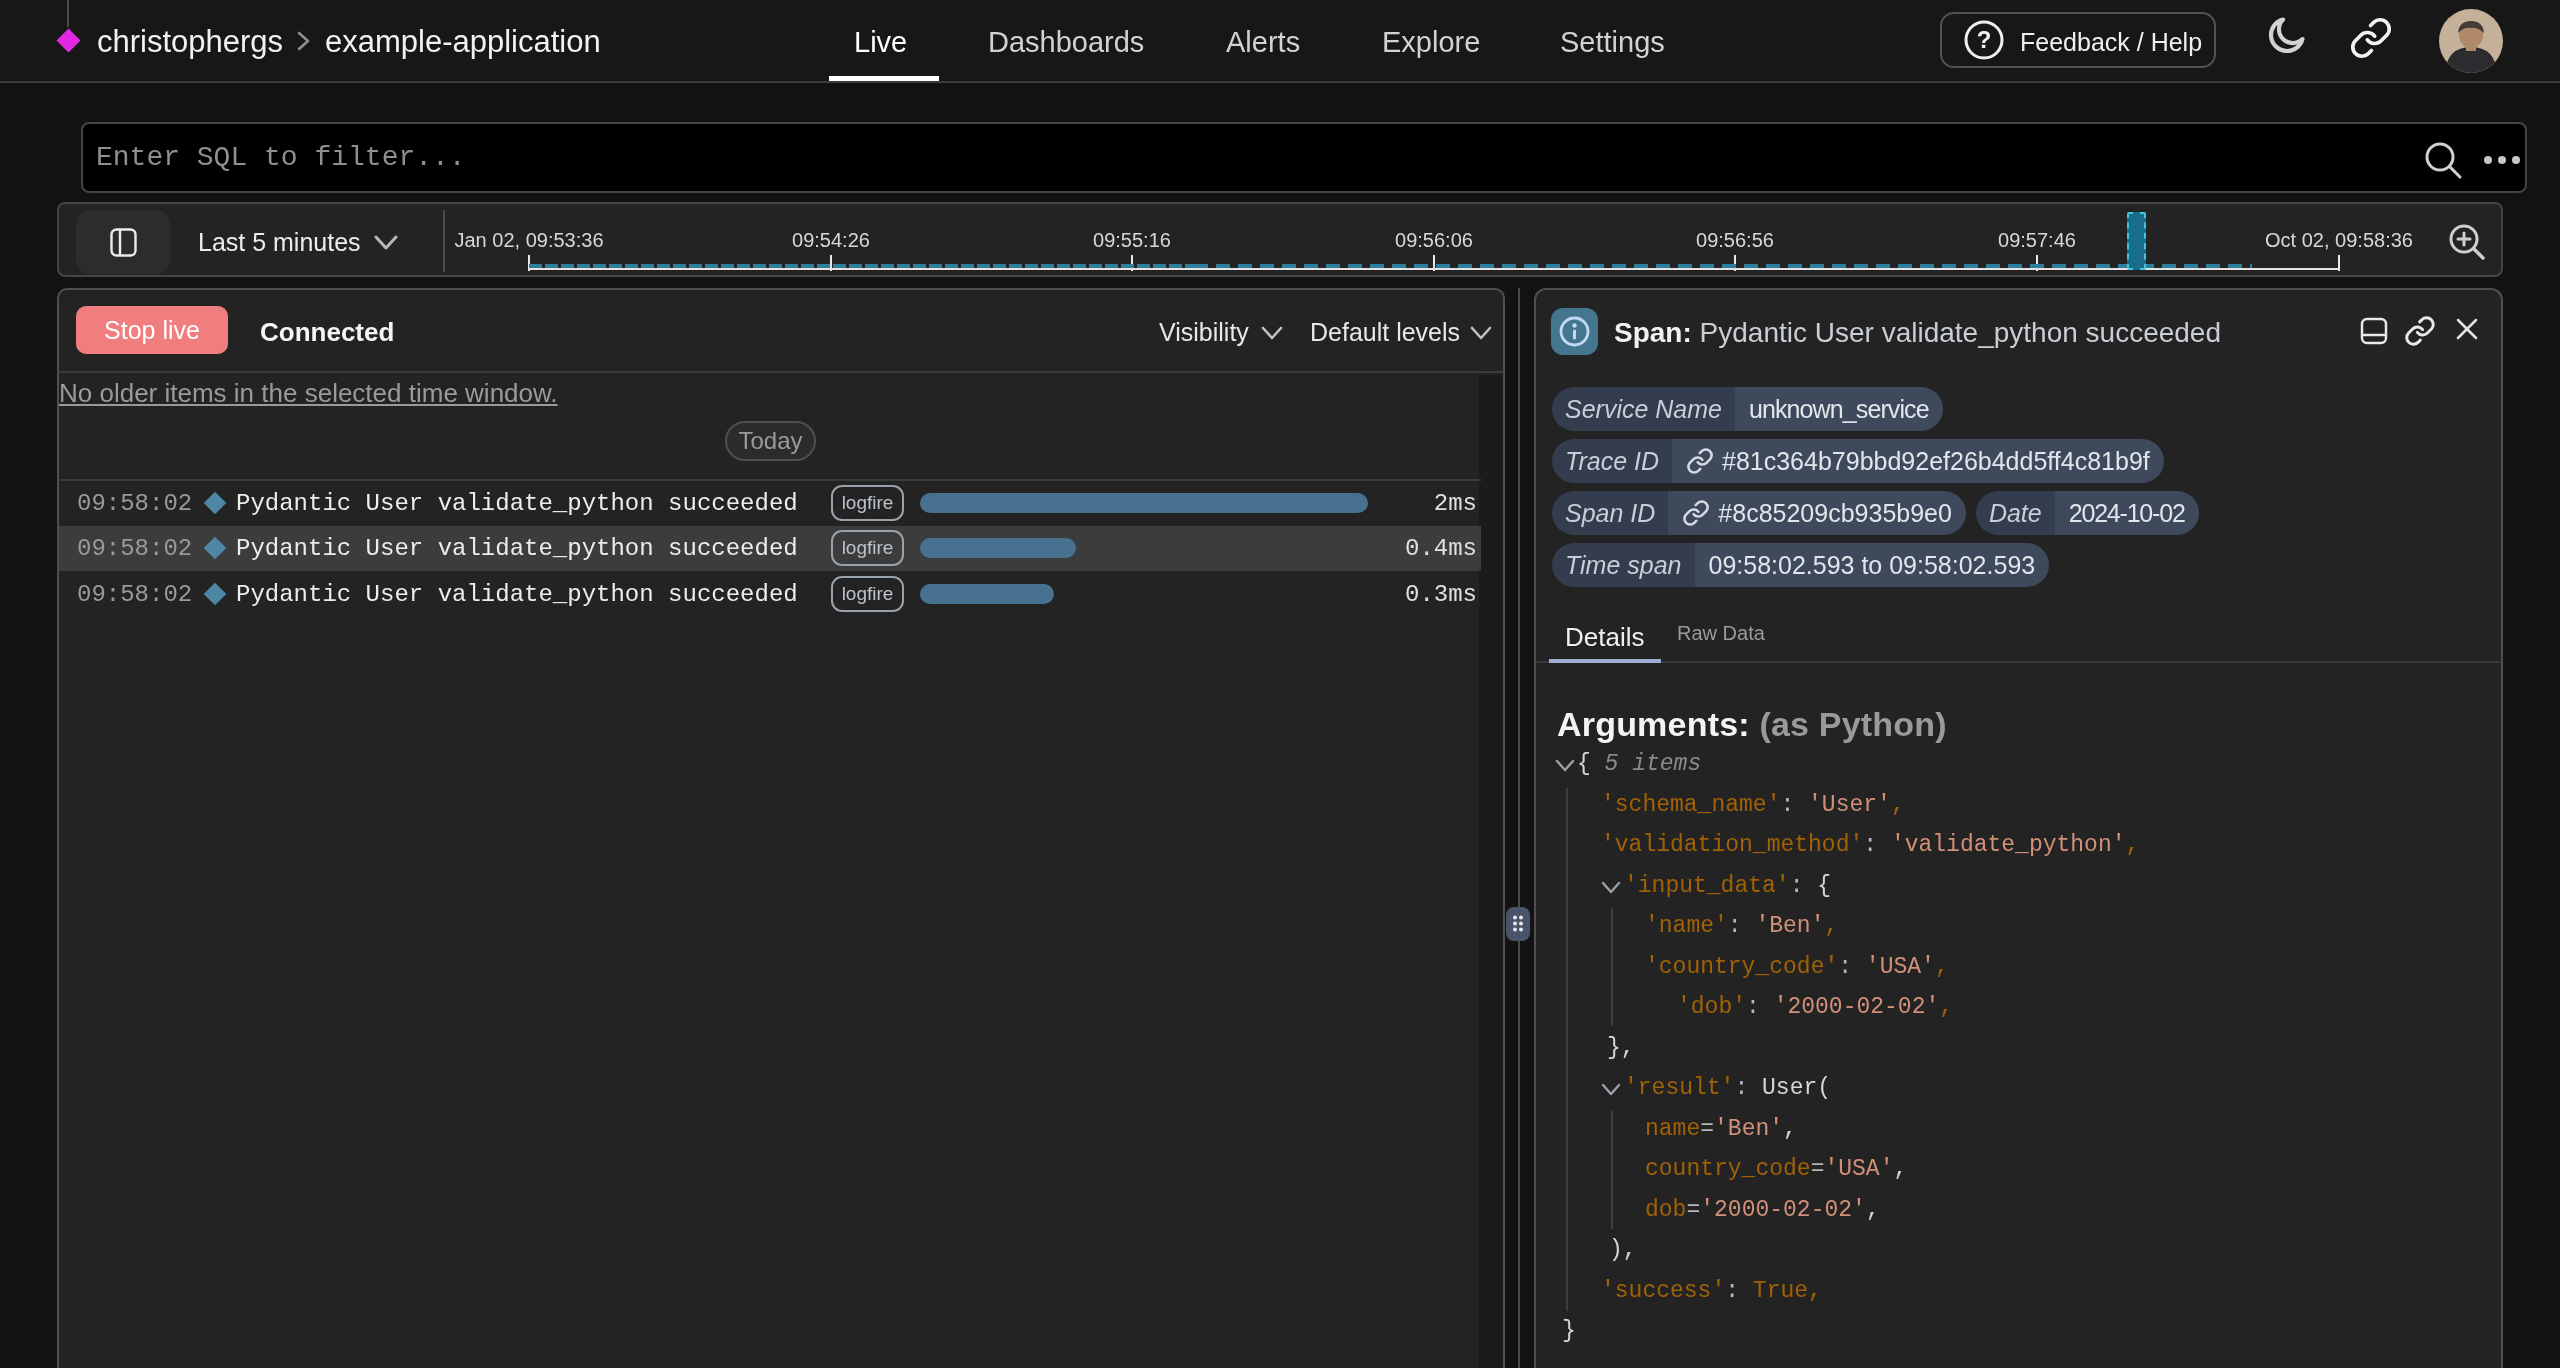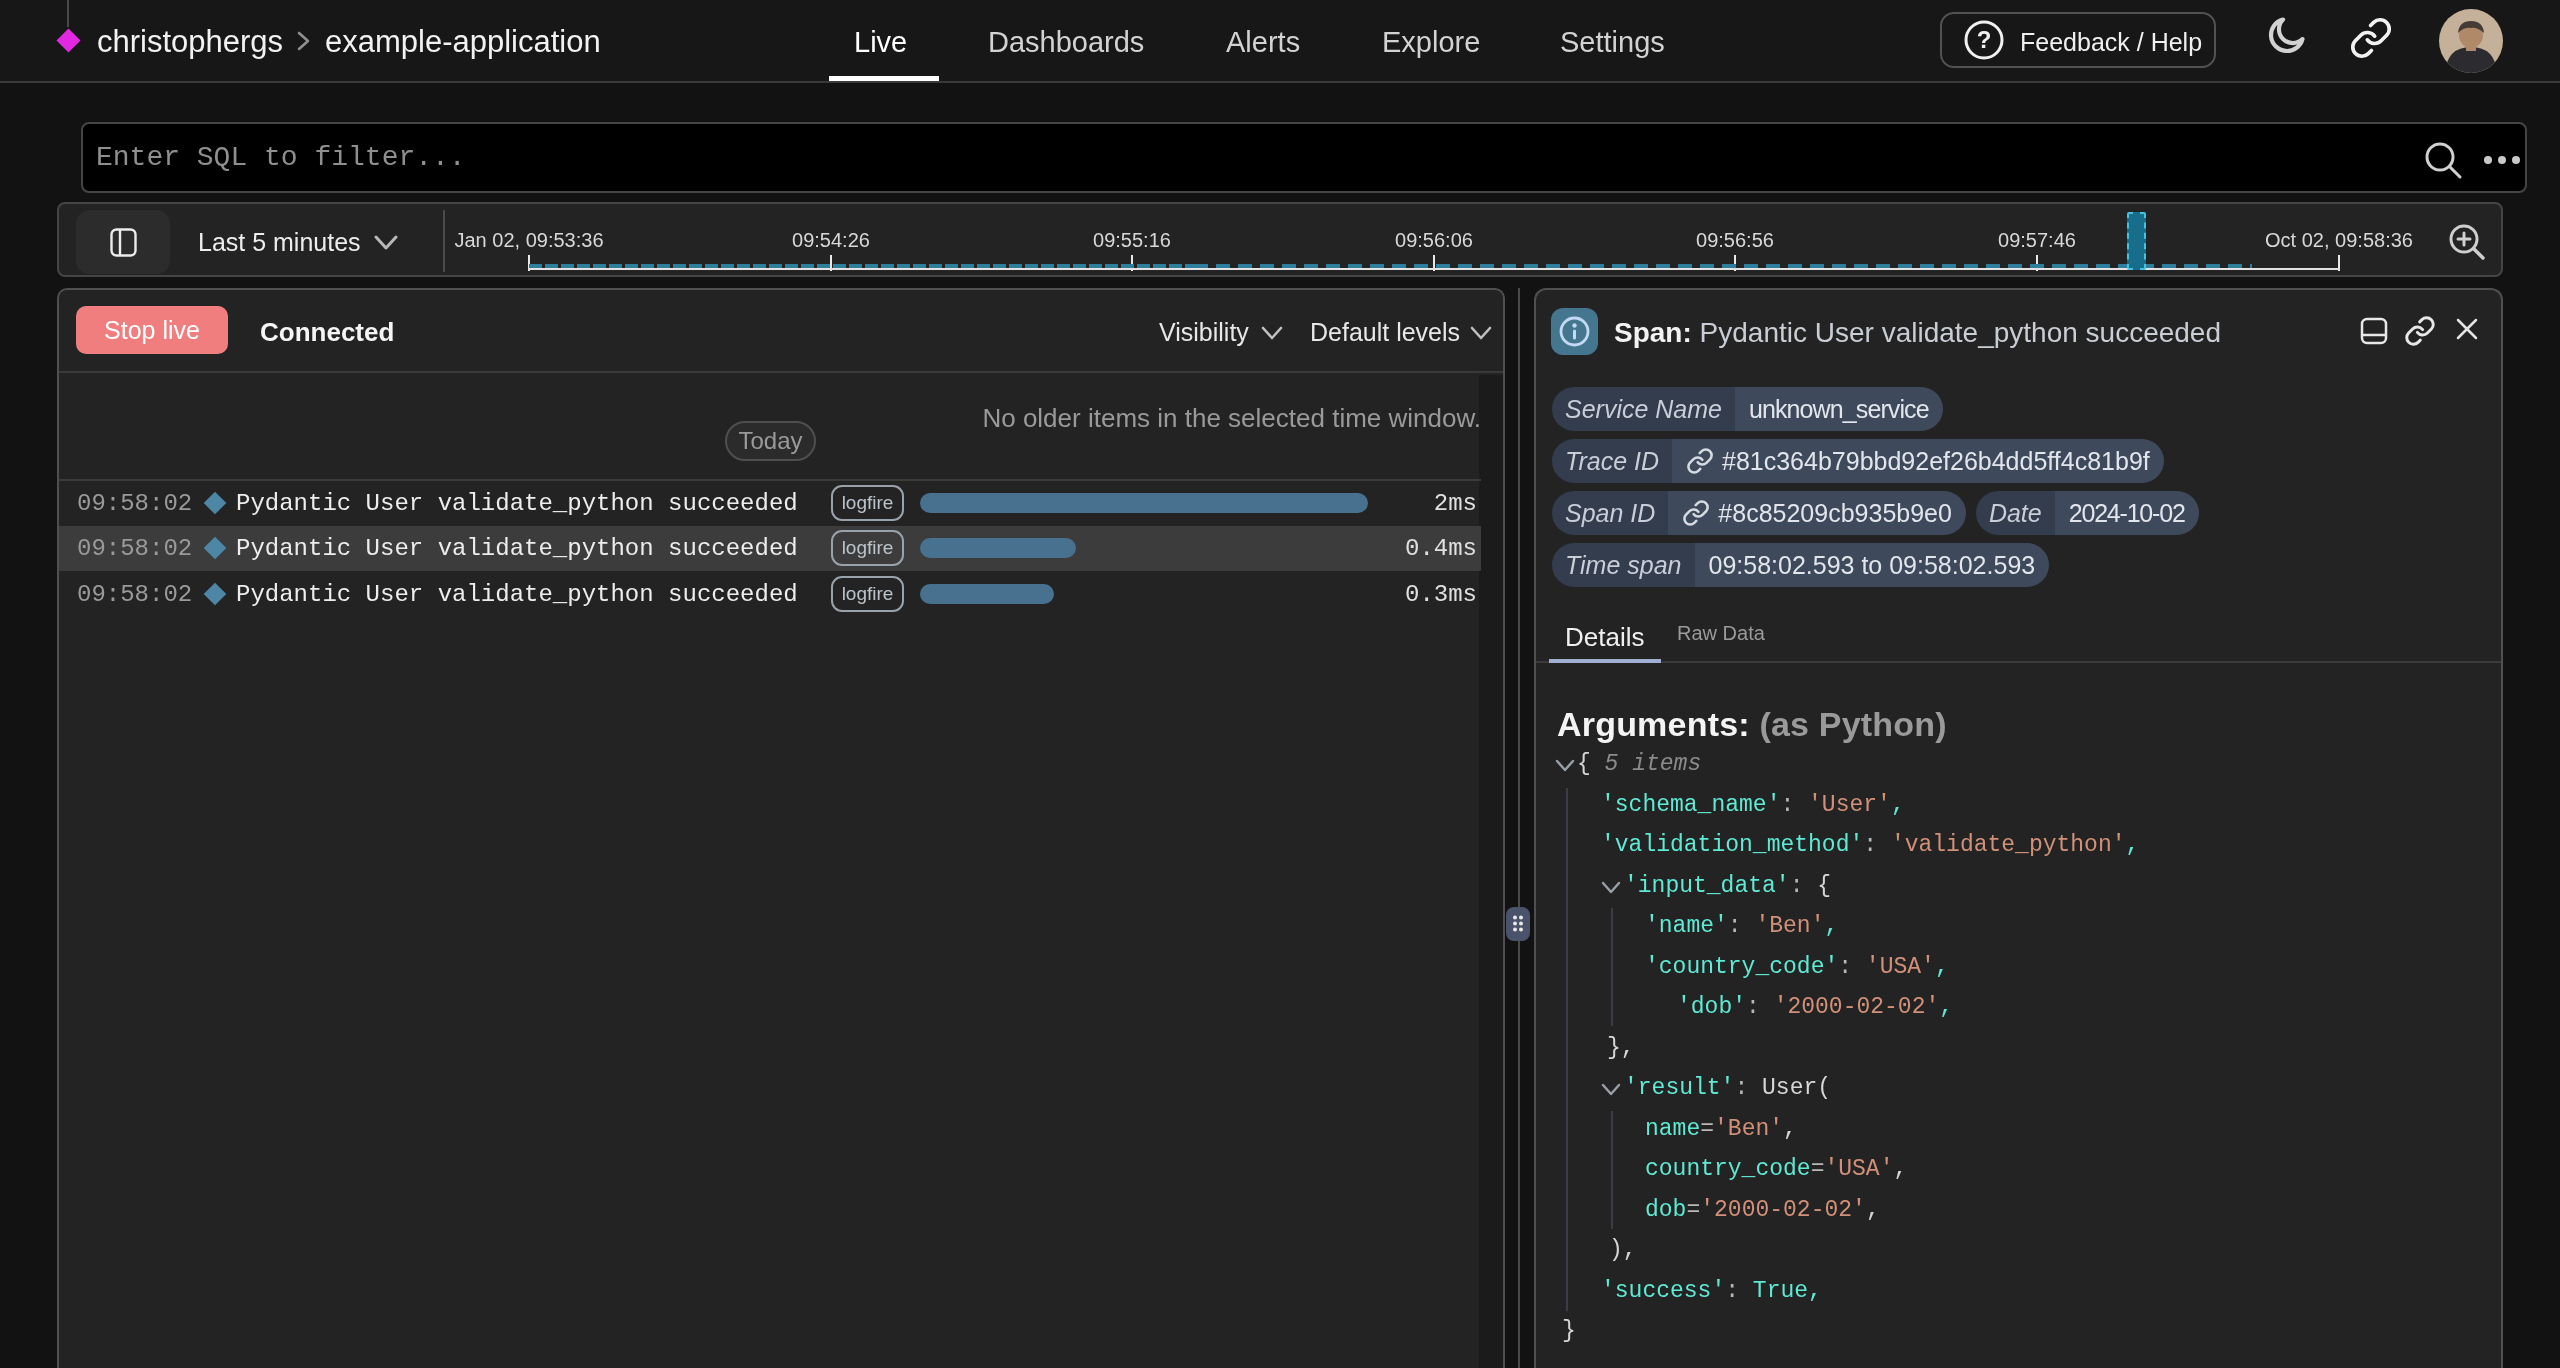--- a/index.html
+++ b/index.html
@@ -34,21 +34,21 @@
   #divline { position:absolute; left:1518px; top:288px; width:2px; height:1080px; background:#4a4a4a; }
   #grip { position:absolute; left:1506px; top:907px; width:24px; height:34px; background:#49536a; border-radius:8px; }
 
   
   #rpanel { position:absolute; left:1534px; top:288px; width:969px; height:1080px; background:#232323; border:2px solid #4f4f4f; border-bottom:none; border-radius:12px 12px 0 0; }
   .pillrow { position:absolute; left:16px; display:flex; gap:10px; }
   .pill { display:inline-flex; height:44px; border-radius:22px; overflow:hidden; font-size:25px; }
   .plabel { background:#333d4d; color:#c9ced8; font-style:italic; padding:0 13px; display:flex; align-items:center; }
   .pvalue { background:#3e4a5c; color:#e2e6ec; padding:0 14px; display:flex; align-items:center; gap:8px; }
   .cline { position:absolute; font-family:"Liberation Mono", monospace; font-size:23px; white-space:pre; color:#d6d6d6; }
-  .k { color:#5eead4; }
+  .k { color:#a16207; }
   .s { color:#d29079; }
   .p { color:#b8b8b8; }
   .guide { position:absolute; width:2px; background:#3c3c44; }
   .chev { position:absolute; }
 </style>
 </head>
 <body>
 
 <div id="navbar">
   <div class="abs" style="left:67px;top:0;width:2px;height:27px;background:#4a4a4a;"></div>
@@ -156,21 +156,21 @@
   <div class="abs" style="left:201px;top:27px;font-size:26px;font-weight:bold;color:#f5f5f5;">Connected</div>
   <div class="abs" style="left:1100px;top:28px;font-size:25px;color:#e8e8e8;">Visibility</div>
   <svg class="abs" style="left:1202px;top:36px;" width="22" height="15" viewBox="0 0 22 15">
       <path d="M2 2 L11 12 L20 2" stroke="#c0c0c0" stroke-width="2.6" fill="none" stroke-linecap="round" stroke-linejoin="round"></path>
     </svg>
   <div class="abs" style="left:1251px;top:28px;font-size:25px;color:#e8e8e8;">Default levels</div>
   <svg class="abs" style="left:1411px;top:36px;" width="22" height="15" viewBox="0 0 22 15">
       <path d="M2 2 L11 12 L20 2" stroke="#c0c0c0" stroke-width="2.6" fill="none" stroke-linecap="round" stroke-linejoin="round"></path>
     </svg>
 
-  <div class="abs" style="left:0;top:113px;width:1422px;text-align:right;font-size:26px;color:#9a9a9a;">No older items in the selected time window.</div>
+  <div class="abs" style="left:0;top:88px;width:1422px;text-align:left;font-size:26px;color:#9a9a9a;text-decoration:underline;">No older items in the selected time window.</div>
   <div class="abs" style="left:666px;top:131px;width:91px;height:40px;background:#2b2b2b;border:2px solid #4f4f4f;border-radius:20px;text-align:center;line-height:36px;font-size:24px;color:#9a9a9a;">Today</div>
   <div class="abs" style="left:0;top:189px;width:1422px;height:2px;background:#3a3a3a;"></div>
 
   <div class="row" style="top:191px;">
     <div class="rtime mono">09:58:02</div>
     <div class="rdiamond"></div>
     <div class="rtext mono">Pydantic User validate_python succeeded</div>
     <div class="rtag">logfire</div>
     <div class="rbar" style="width:448px;"></div>
     <div class="rdur mono">2ms</div>

